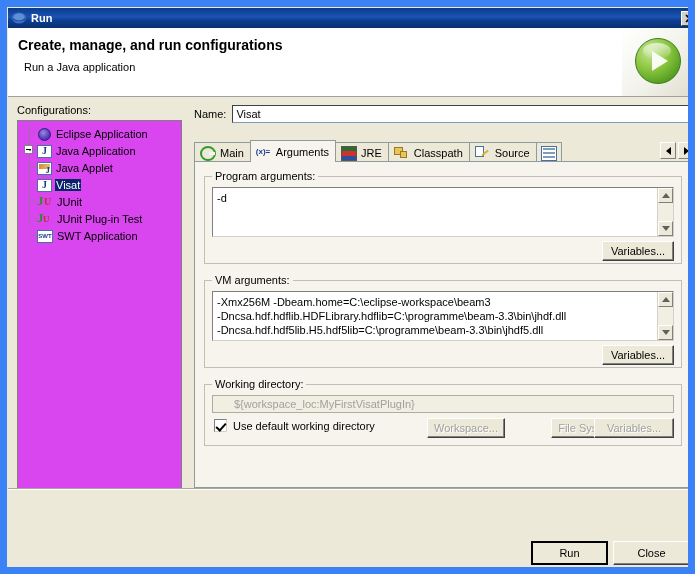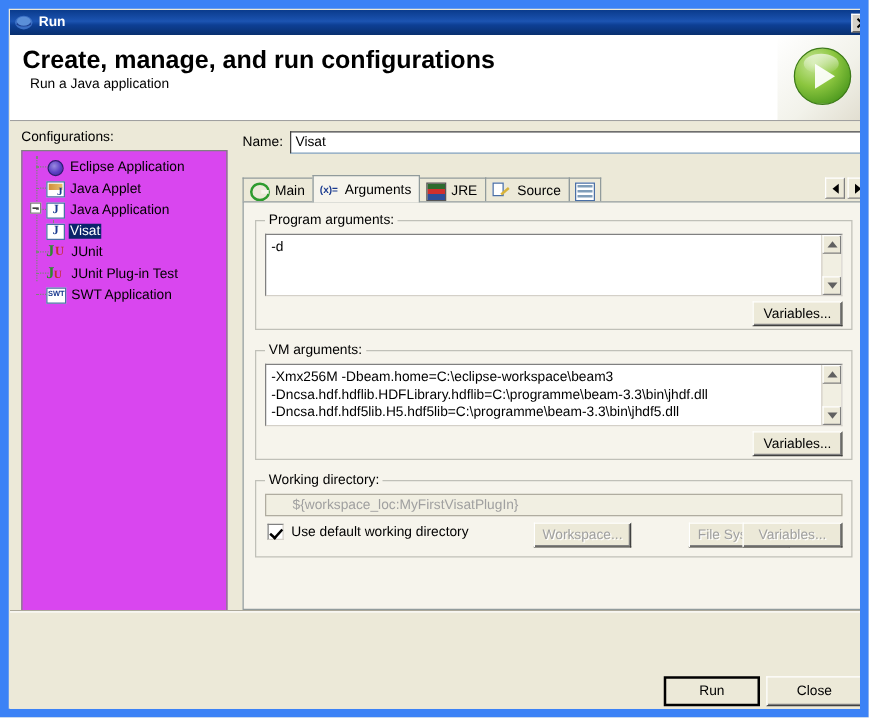--- a/index.html
+++ b/index.html
@@ -71,21 +71,21 @@
     position: absolute;
     left: 1px; top: 21px;
     width: 693px; height: 69px;
     background: #ffffff;
     box-sizing: border-box;
     border-bottom: 1px solid #a0a0a0;
   }
   .banner-title {
     position: absolute;
     left: 10px; top: 9px;
-    font-size: 20px;
+    font-size: 14px;
     font-weight: bold;
     color: #000;
     white-space: nowrap;
   }
   .banner-sub {
     position: absolute;
     left: 16px; top: 33px;
     font-size: 11px;
     color: #000;
     white-space: nowrap;
@@ -676,31 +676,31 @@
         <div class="vline2" style="top:55px;height:14px;"></div>
 
         <div class="tnode">
           <span class="twist"></span>
           <span class="dots"></span>
           <span class="ticon ic-eclipse"></span>
           <span class="tlabel">Eclipse Application</span>
         </div>
 
         <div class="tnode">
+          <span class="twist has-box"></span>
+          <span class="dots"></span>
+          <span class="ticon ic-javaapp"></span>
+          <span class="tlabel">Java Application</span>
+        </div>
+
+        <div class="tnode">
           <span class="twist"></span>
           <span class="dots"></span>
           <span class="ticon ic-applet"></span>
           <span class="tlabel">Java Applet</span>
-        </div>
-
-        <div class="tnode">
-          <span class="twist has-box"></span>
-          <span class="dots"></span>
-          <span class="ticon ic-javaapp"></span>
-          <span class="tlabel">Java Application</span>
         </div>
 
         <div class="tnode child sel">
           <span class="dots"></span>
           <span class="ticon ic-javaapp"></span>
           <span class="tlabel">Visat</span>
         </div>
 
         <div class="tnode">
           <span class="twist"></span>
@@ -741,20 +741,24 @@
         <div class="tab active">
           <span class="tabicon ic-args">(x)=</span>
           <span>Arguments</span>
         </div>
 
         <div class="tab">
           <span class="tabicon ic-jre"></span>
           <span>JRE</span>
         </div>
 
+        <div class="tab">
+          <span class="tabicon ic-classpath"></span>
+          <span>Classpath</span>
+        </div>
 
         <div class="tab">
           <span class="tabicon ic-source"></span>
           <span>Source</span>
         </div>
 
 
         <div class="tab tab-partial">
           <span class="tabicon ic-common"></span>
           <span></span>

